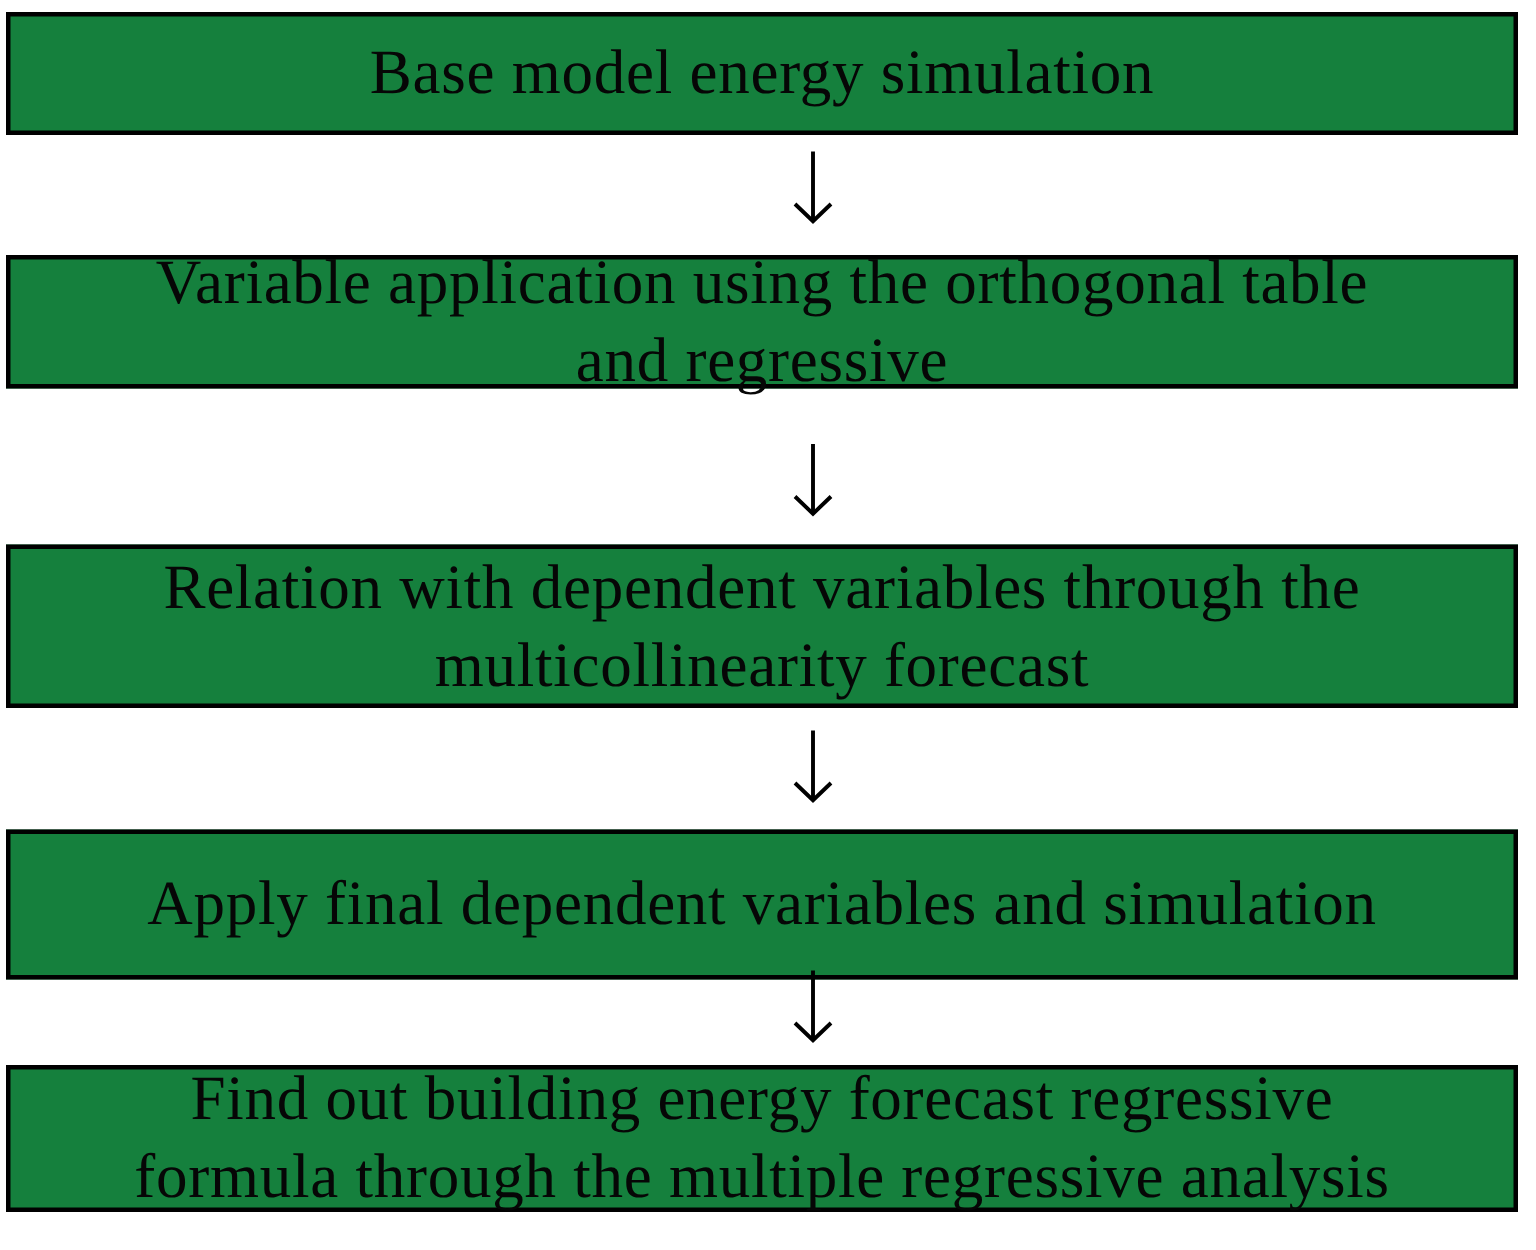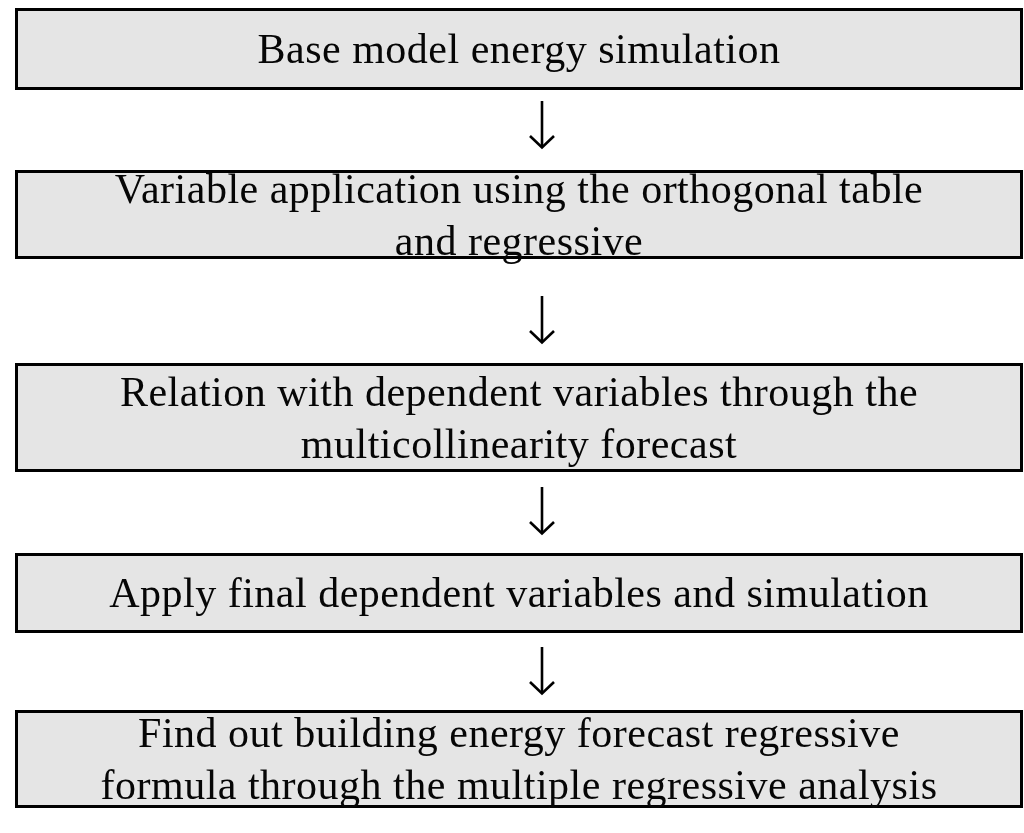--- a/index.html
+++ b/index.html
@@ -9,43 +9,43 @@
   }
   body {
     width: 1024px;
     height: 833px;
     position: relative;
     font-family: "Liberation Serif", "DejaVu Serif", serif;
     overflow: hidden;
   }
   .flow-box {
     position: absolute;
-    left: 15px;
+    left: 4px;
     width: 1008px;
     box-sizing: border-box;
     border: 3px solid #000000;
-    background: #e5e5e5;
+    background: #15803d;
     display: flex;
     flex-direction: column;
     align-items: center;
     justify-content: center;
     text-align: center;
     font-size: 42px;
     line-height: 52px;
     color: #060606;
     letter-spacing: 0.5px;
   }
   .flow-box .line {
     display: block;
     white-space: nowrap;
   }
   .b1 { top: 8px;   height: 82px;  }
   .b2 { top: 170px; height: 89px; }
   .b3 { top: 363px; height: 109px; }
-  .b4 { top: 553px; height: 80px;  }
+  .b4 { top: 553px; height: 100px;  }
   .b5 { top: 710px; height: 98px; }
   .arrow {
     position: absolute;
     left: 520px;
     width: 44px;
     height: 50px;
   }
   .a1 { top: 100px; }
   .a2 { top: 295px; }
   .a3 { top: 486px; }

